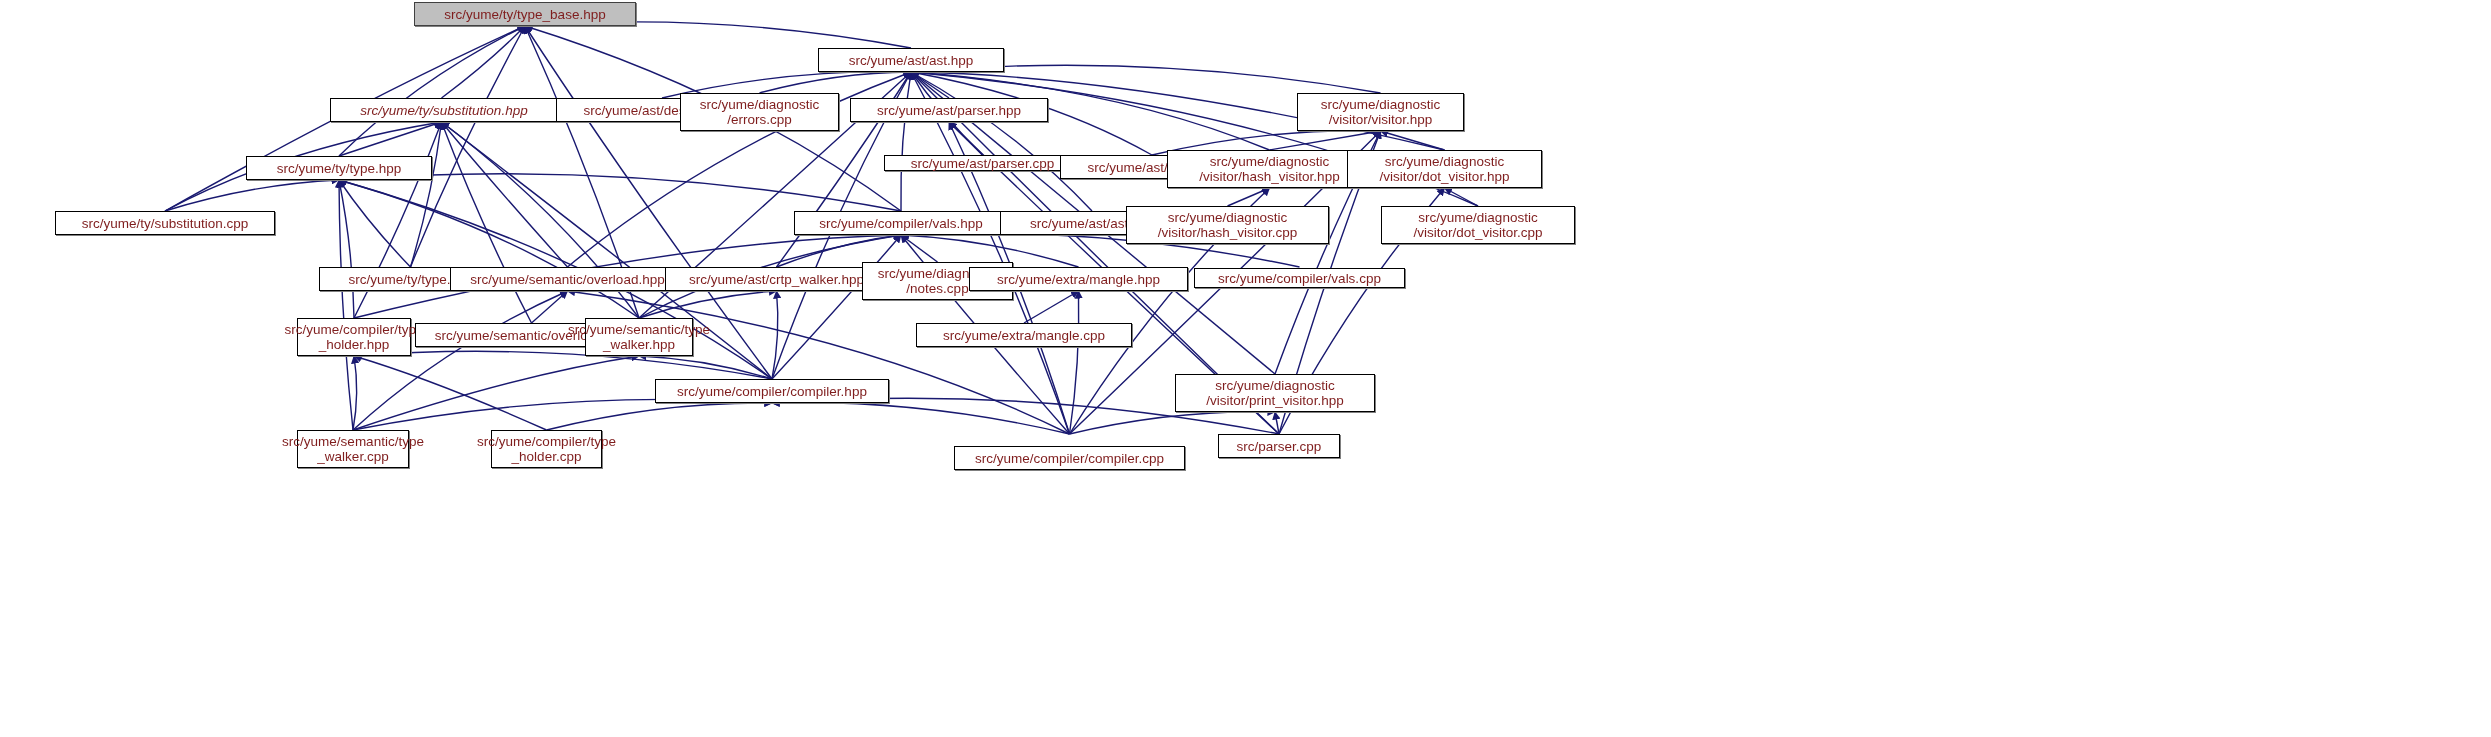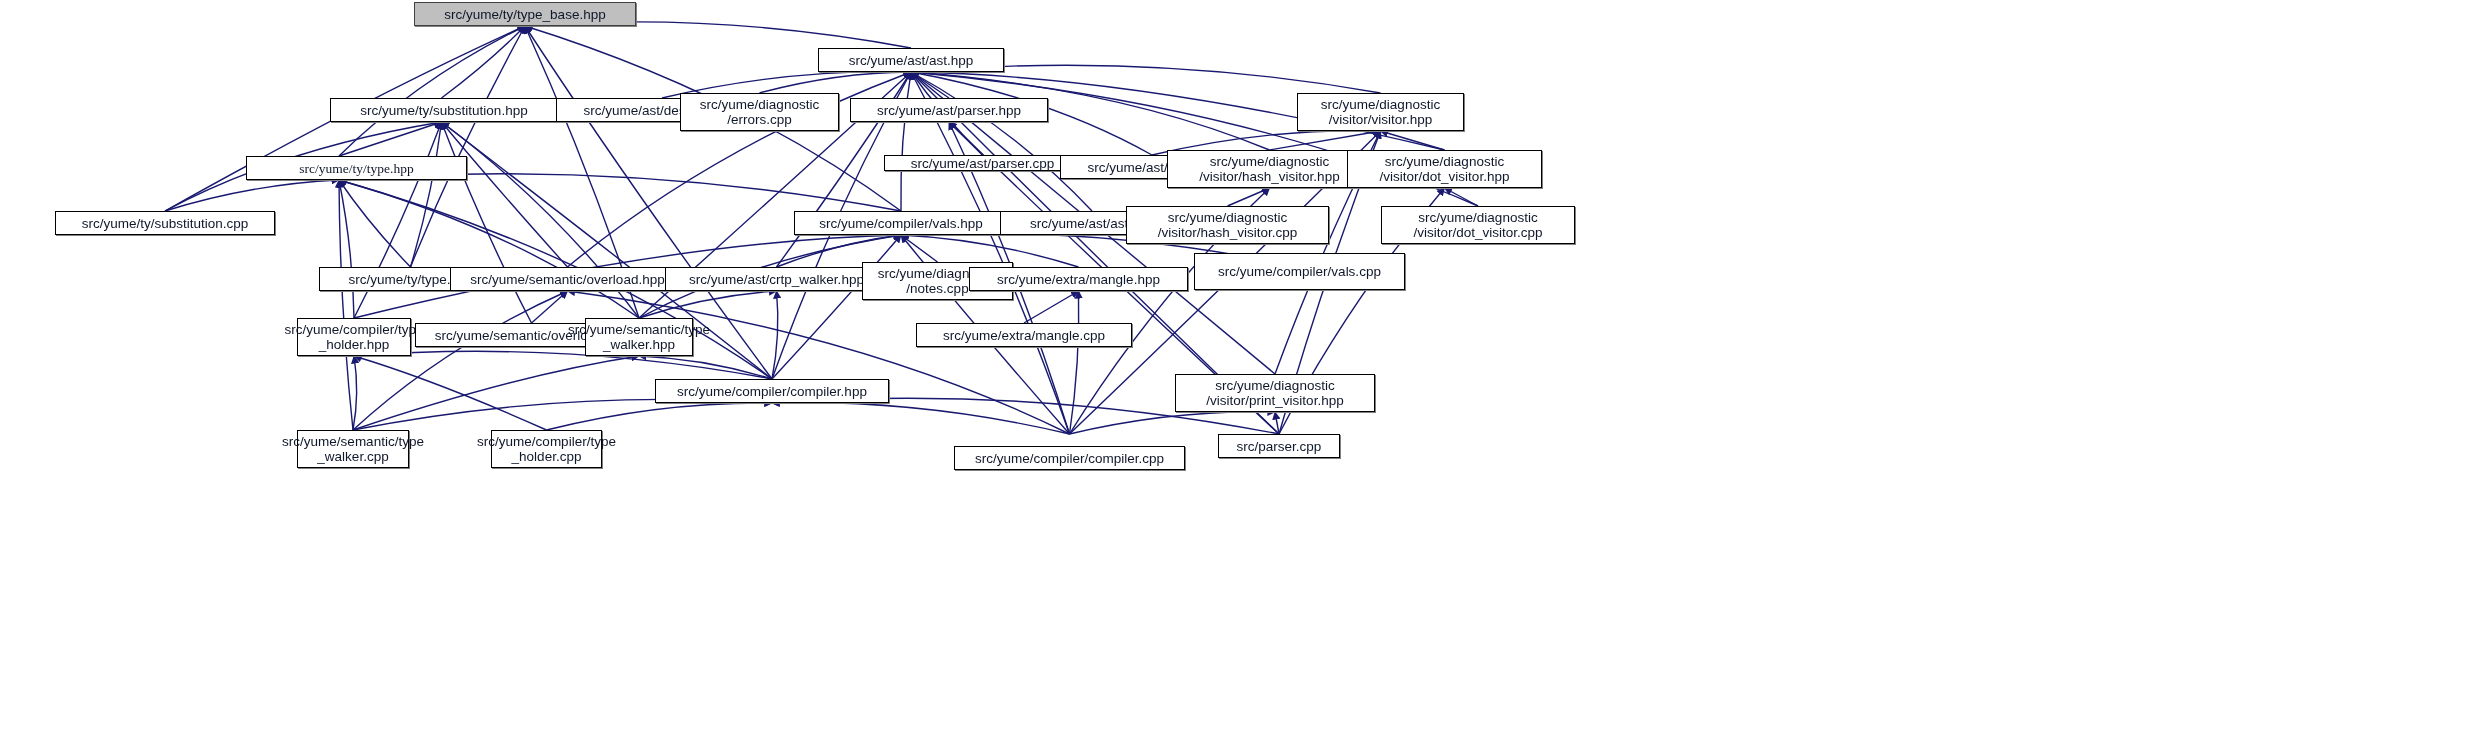--- a/index.html
+++ b/index.html
@@ -10,21 +10,21 @@
     background:#ffffff;
     font-family:"Liberation Sans", sans-serif;
     overflow:hidden;
   }
   #edges{position:absolute;left:0;top:0;width:2491px;height:737px;}
   .node{
     position:absolute;
     box-sizing:border-box;
     border:1px solid #000000;
     background:#ffffff;
-    color:#0f172a;
+    color:#7f1d1d;
     font-size:13.5px;
     line-height:15px;
     text-align:center;
     display:flex;
     align-items:center;
     justify-content:center;
     white-space:pre;
     z-index:5;
     box-shadow:1px 1px 0 0 #808080;
   }
@@ -123,41 +123,41 @@
         <path d="M 1279 434 Q 1025.5 385.038 772 403" marker-end="url(#arrow)"></path>
         <path d="M 353 430 Q 562.5 388.846 772 403" marker-end="url(#arrow)"></path>
         <path d="M 546.5 430 Q 659.25 401.617 772 403" marker-end="url(#arrow)"></path>
         <path d="M 1069.5 434 Q 1172.25 409.437 1275 412" marker-end="url(#arrow)"></path>
         <path d="M 1279 434 Q 1277 423 1275 412" marker-end="url(#arrow)"></path>
       </g>
   </svg>
   <div id="node-layer">
       <div class="node root" style="left: 414px; top: 2px; width: 222px; height: 24px;"><div style="display: block;"><span class="lbl">src/yume/ty/type_base.hpp</span></div></div>
       <div class="node" style="left: 818px; top: 48px; width: 186px; height: 24px;"><div style="display: block;"><span class="lbl">src/yume/ast/ast.hpp</span></div></div>
-      <div class="node" style="left: 330px; top: 98px; width: 228px; height: 24px;"><div style="display: block;"><span class="lbl">src/yume/ty/substitution.hpp</span></div></div>
+      <div class="node" style="left: 330px; top: 98px; width: 228px; height: 24px; font-style: italic;"><div style="display: block;"><span class="lbl">src/yume/ty/substitution.hpp</span></div></div>
       <div class="node" style="left: 556px; top: 98px; width: 212px; height: 24px;"><div style="display: block;"><span class="lbl">src/yume/ast/describe.cpp</span></div></div>
       <div class="node" style="left: 680px; top: 93px; width: 159px; height: 38px;"><div style="display: block;"><span class="lbl">src/yume/diagnostic</span><span class="lbl">/errors.cpp</span></div></div>
       <div class="node" style="left: 850px; top: 98px; width: 198px; height: 24px;"><div style="display: block;"><span class="lbl">src/yume/ast/parser.hpp</span></div></div>
       <div class="node" style="left: 1297px; top: 93px; width: 167px; height: 38px;"><div style="display: block;"><span class="lbl">src/yume/diagnostic</span><span class="lbl">/visitor/visitor.hpp</span></div></div>
-      <div class="node" style="left: 246px; top: 156px; width: 221px; height: 24px; font-family: Liberation Serif, serif;"><div style="display: block;"><span class="lbl">src/yume/ty/type.hpp</span></div></div>
+      <div class="node" style="left: 246px; top: 156px; width: 186px; height: 24px;"><div style="display: block;"><span class="lbl">src/yume/ty/type.hpp</span></div></div>
       <div class="node" style="left: 884px; top: 155px; width: 197px; height: 16px;"><div style="display: block;"><span class="lbl">src/yume/ast/parser.cpp</span></div></div>
       <div class="node" style="left: 1060px; top: 155px; width: 184px; height: 24px;"><div style="display: block;"><span class="lbl">src/yume/ast/visit.cpp</span></div></div>
       <div class="node" style="left: 1167px; top: 150px; width: 205px; height: 38px;"><div style="display: block;"><span class="lbl">src/yume/diagnostic</span><span class="lbl">/visitor/hash_visitor.hpp</span></div></div>
       <div class="node" style="left: 1347px; top: 150px; width: 195px; height: 38px;"><div style="display: block;"><span class="lbl">src/yume/diagnostic</span><span class="lbl">/visitor/dot_visitor.hpp</span></div></div>
       <div class="node" style="left: 55px; top: 211px; width: 220px; height: 24px;"><div style="display: block;"><span class="lbl">src/yume/ty/substitution.cpp</span></div></div>
       <div class="node" style="left: 794px; top: 211px; width: 214px; height: 24px;"><div style="display: block;"><span class="lbl">src/yume/compiler/vals.hpp</span></div></div>
       <div class="node" style="left: 1000px; top: 211px; width: 184px; height: 24px;"><div style="display: block;"><span class="lbl">src/yume/ast/ast.cpp</span></div></div>
       <div class="node" style="left: 1126px; top: 206px; width: 203px; height: 38px;"><div style="display: block;"><span class="lbl">src/yume/diagnostic</span><span class="lbl">/visitor/hash_visitor.cpp</span></div></div>
       <div class="node" style="left: 1381px; top: 206px; width: 194px; height: 38px;"><div style="display: block;"><span class="lbl">src/yume/diagnostic</span><span class="lbl">/visitor/dot_visitor.cpp</span></div></div>
       <div class="node" style="left: 319px; top: 267px; width: 183px; height: 24px;"><div style="display: block;"><span class="lbl">src/yume/ty/type.cpp</span></div></div>
       <div class="node" style="left: 450px; top: 267px; width: 235px; height: 24px;"><div style="display: block;"><span class="lbl">src/yume/semantic/overload.hpp</span></div></div>
       <div class="node" style="left: 665px; top: 267px; width: 223px; height: 24px;"><div style="display: block;"><span class="lbl">src/yume/ast/crtp_walker.hpp</span></div></div>
       <div class="node" style="left: 862px; top: 262px; width: 151px; height: 38px;"><div style="display: block;"><span class="lbl">src/yume/diagnostic</span><span class="lbl">/notes.cpp</span></div></div>
       <div class="node" style="left: 969px; top: 267px; width: 219px; height: 24px;"><div style="display: block;"><span class="lbl">src/yume/extra/mangle.hpp</span></div></div>
-      <div class="node" style="left: 1194px; top: 253px; width: 211px; height: 37px; text-align: right;"><div style="display: block;"><span class="lbl">src/yume/compiler/vals.cpp</span></div></div>
+      <div class="node" style="left: 1194px; top: 268px; width: 211px; height: 20px; text-align: right;"><div style="display: block;"><span class="lbl">src/yume/compiler/vals.cpp</span></div></div>
       <div class="node" style="left: 297px; top: 318px; width: 114px; height: 38px;"><div style="display: block;"><span class="lbl">src/yume/compiler/type</span><span class="lbl">_holder.hpp</span></div></div>
       <div class="node" style="left: 415px; top: 323px; width: 233px; height: 24px;"><div style="display: block;"><span class="lbl">src/yume/semantic/overload.cpp</span></div></div>
       <div class="node" style="left: 585px; top: 318px; width: 108px; height: 38px;"><div style="display: block;"><span class="lbl">src/yume/semantic/type</span><span class="lbl">_walker.hpp</span></div></div>
       <div class="node" style="left: 916px; top: 323px; width: 216px; height: 24px;"><div style="display: block; text-align: right;"><span class="lbl">src/yume/extra/mangle.cpp</span></div></div>
       <div class="node" style="left: 655px; top: 379px; width: 234px; height: 24px;"><div style="display: block;"><span class="lbl">src/yume/compiler/compiler.hpp</span></div></div>
       <div class="node" style="left: 1175px; top: 374px; width: 200px; height: 38px;"><div style="display: block;"><span class="lbl">src/yume/diagnostic</span><span class="lbl">/visitor/print_visitor.hpp</span></div></div>
       <div class="node" style="left: 297px; top: 430px; width: 112px; height: 38px;"><div style="display: block;"><span class="lbl">src/yume/semantic/type</span><span class="lbl">_walker.cpp</span></div></div>
       <div class="node" style="left: 491px; top: 430px; width: 111px; height: 38px;"><div style="display: block;"><span class="lbl">src/yume/compiler/type</span><span class="lbl">_holder.cpp</span></div></div>
       <div class="node" style="left: 954px; top: 434px; width: 231px; height: 24px; margin-top: 12px;"><div style="display: block;"><span class="lbl">src/yume/compiler/compiler.cpp</span></div></div>
       <div class="node" style="left: 1218px; top: 434px; width: 122px; height: 24px;"><div style="display: block;"><span class="lbl">src/parser.cpp</span></div></div>

